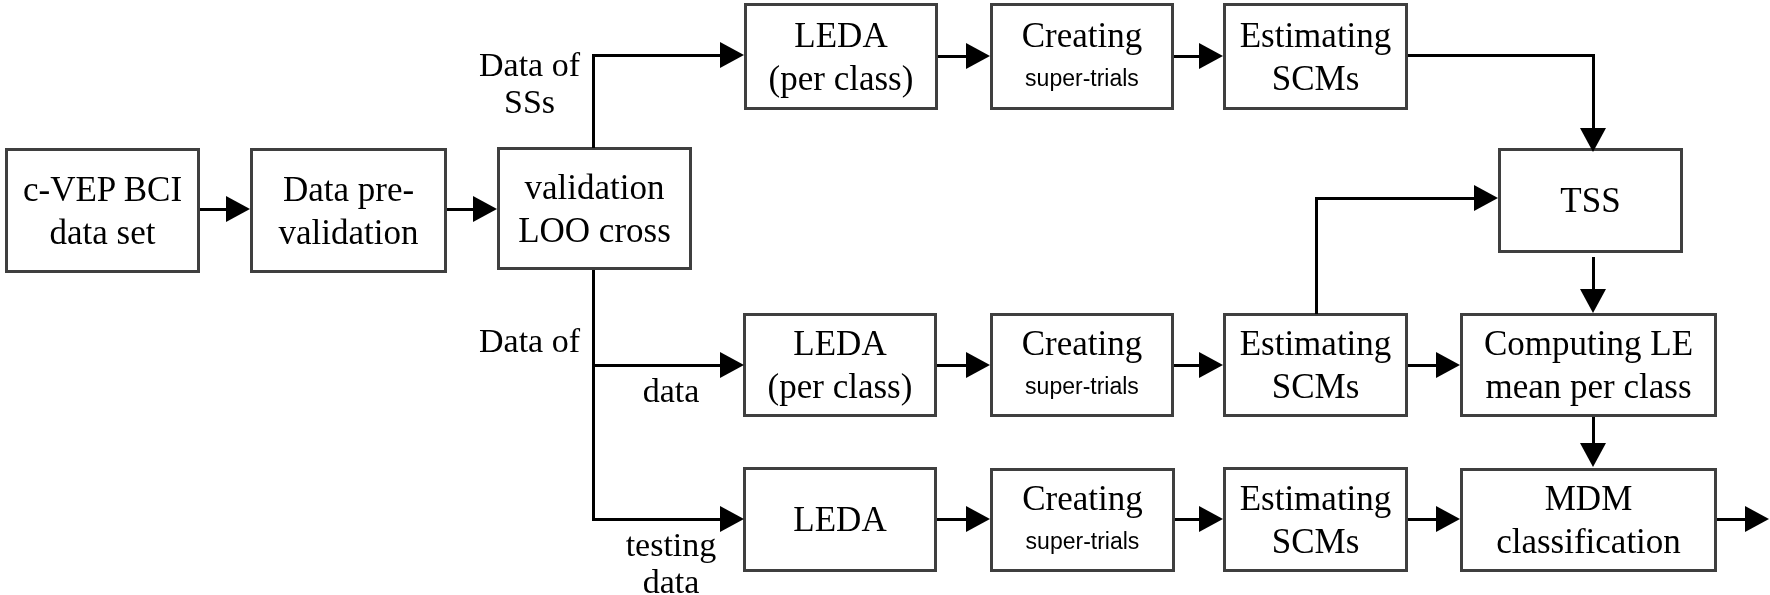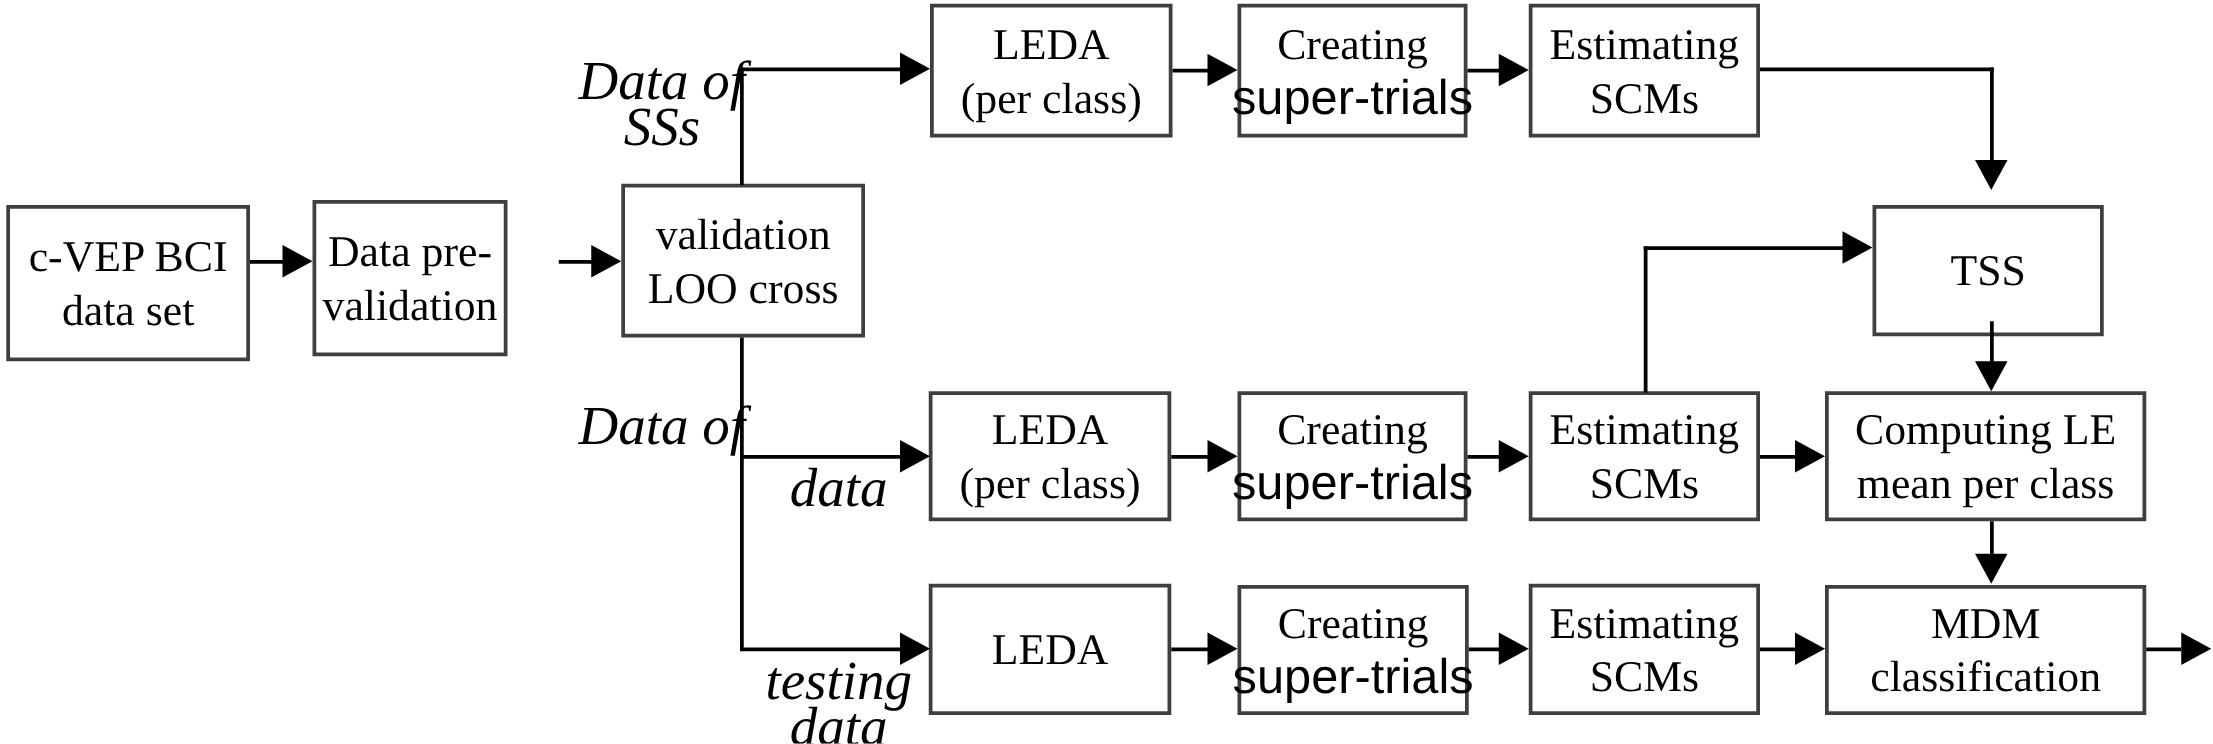--- a/index.html
+++ b/index.html
@@ -24,28 +24,27 @@
     display:flex;
     flex-direction:column;
     align-items:center;
     justify-content:center;
     text-align:center;
     color:var(--text);
     font-size:35px;
     line-height:43px;
   }
   .node span{display:block;white-space:nowrap;}
-  .sans{font-family:"Liberation Sans", sans-serif;font-size:39px;}
+  .sans{font-family:"Liberation Sans", sans-serif;font-size:23px;}
   .elabel{
     position:absolute;
     color:var(--text);
-    font-size:44px;
+    font-size:34px;
     line-height:37px;
     text-align:center;
-    font-style:italic;
   }
   .elabel span{display:block;white-space:nowrap;}
   .h-line{position:absolute;height:3px;background:var(--line);}
   .v-line{position:absolute;width:3px;background:var(--line);}
   .arr-r{
     position:absolute;width:0;height:0;
     border-top:13px solid transparent;
     border-bottom:13px solid transparent;
     border-left:24px solid var(--line);
   }
@@ -54,26 +53,26 @@
     border-left:13px solid transparent;
     border-right:13px solid transparent;
     border-top:24px solid var(--line);
   }
 </style>
 </head>
 <body>
 
 <div id="canvas">
 
-  <div class="node" style="left:5px;top:164px;width:195px;height:125px">
+  <div class="node" style="left:5px;top:148px;width:195px;height:125px">
     <span>c-VEP BCI</span>
     <span>data set</span>
   </div>
 
-  <div class="node" style="left:250px;top:160px;width:156px;height:125px">
+  <div class="node" style="left:250px;top:148px;width:197px;height:125px">
     <span>Data pre-</span>
     <span>validation</span>
   </div>
 
   <div class="node" style="left:497px;top:147px;width:195px;height:123px">
     <span>validation</span>
     <span>LOO cross</span>
   </div>
 
   <div class="node" style="left:744px;top:3px;width:194px;height:107px">
@@ -84,21 +83,21 @@
   <div class="node" style="left:990px;top:3px;width:184px;height:107px">
     <span>Creating</span>
     <span class="sans">super-trials</span>
   </div>
 
   <div class="node" style="left:1223px;top:3px;width:185px;height:107px">
     <span>Estimating</span>
     <span>SCMs</span>
   </div>
 
-  <div class="node" style="left:1498px;top:164px;width:185px;height:105px">
+  <div class="node" style="left:1498px;top:148px;width:185px;height:105px">
     <span>TSS</span>
   </div>
 
   <div class="node" style="left:743px;top:313px;width:194px;height:104px">
     <span>LEDA</span>
     <span>(per class)</span>
   </div>
 
   <div class="node" style="left:990px;top:313px;width:184px;height:104px">
     <span>Creating</span>

